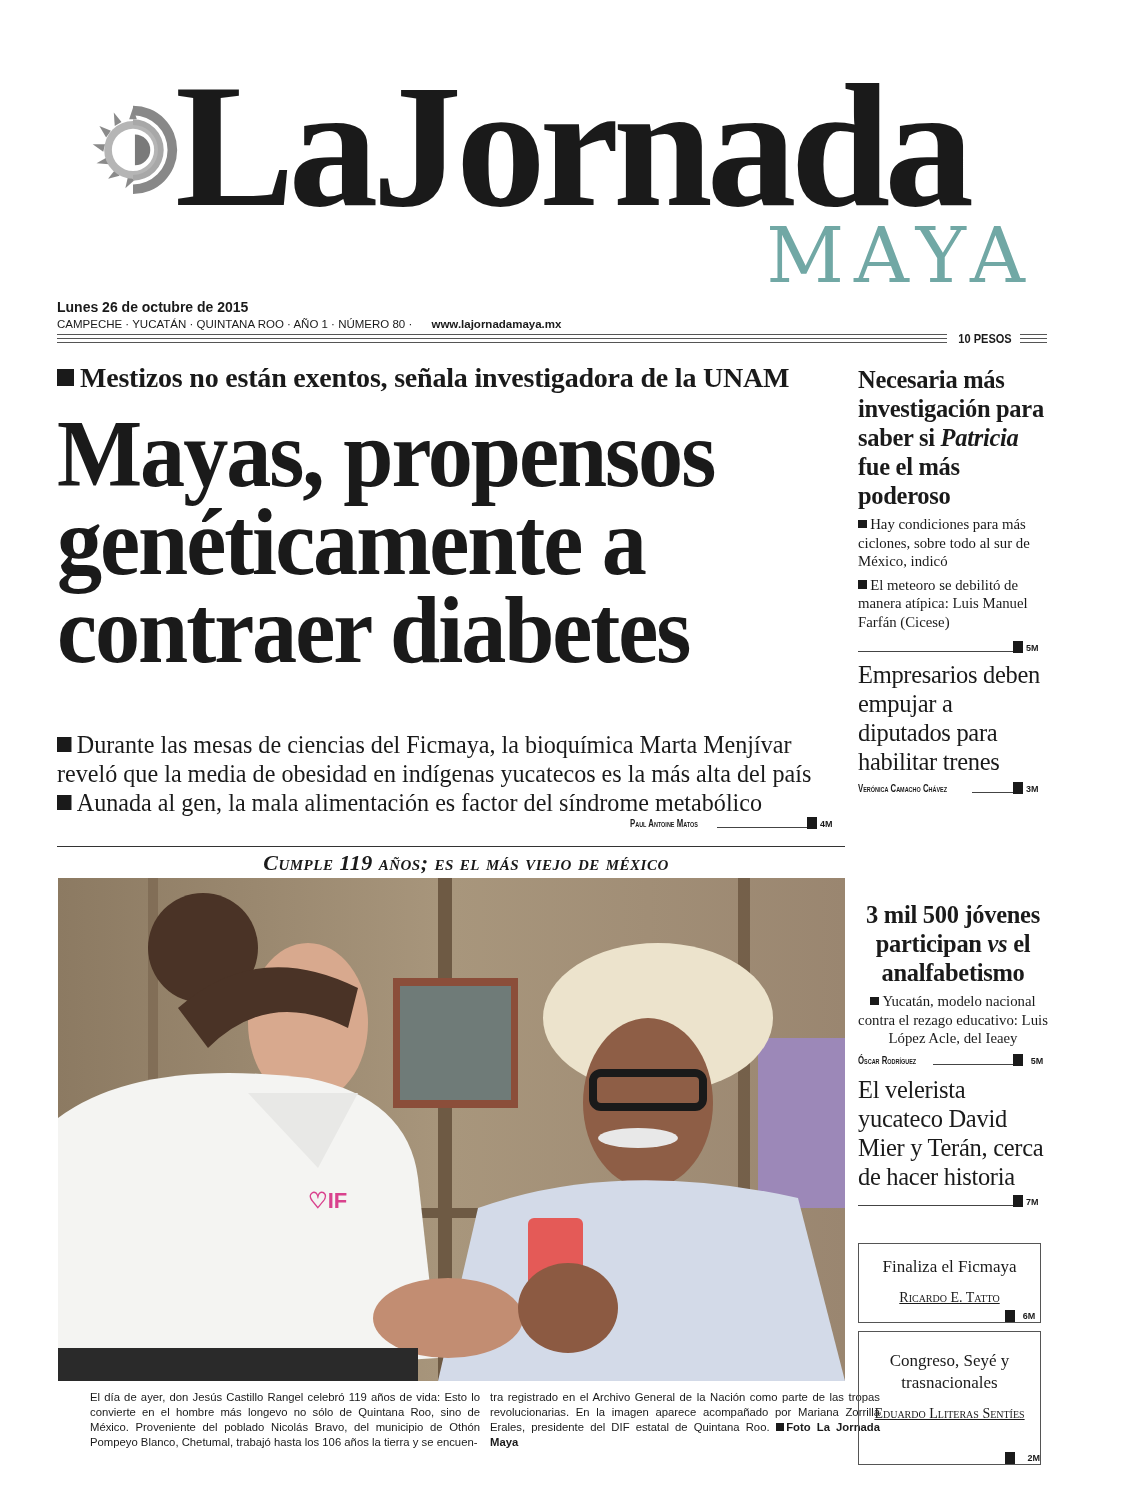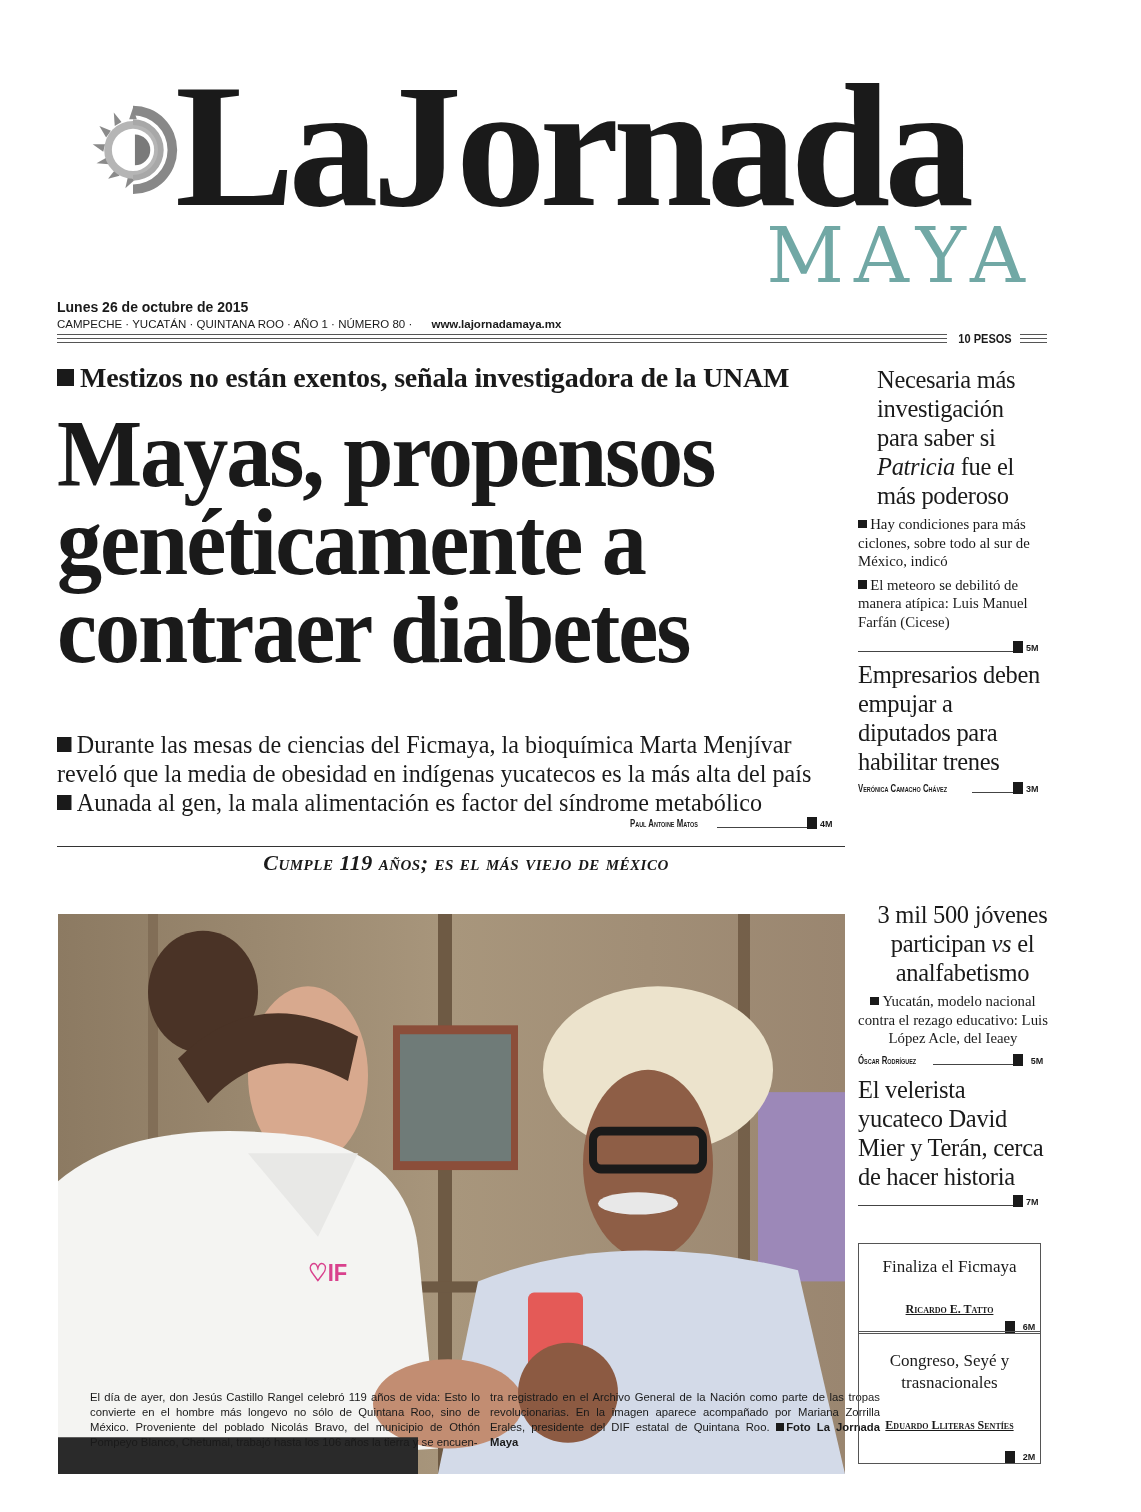--- a/index.html
+++ b/index.html
@@ -29,37 +29,37 @@
   .deck { position: absolute; left: 57px; top: 730px; width: 790px; font-size: 25px; line-height: 29px; transform: scaleX(0.965); transform-origin: left top; }
   .byline-row { position: absolute; display: flex; align-items: flex-end; }
   .byline-name { font-family: "Liberation Sans", sans-serif; font-variant: small-caps; font-size: 10px; font-weight: 700; transform: scaleX(0.78); transform-origin: left; white-space: nowrap; }
   .byline-rule { flex: 1; border-bottom: 1px solid #444; margin-bottom: 1px; }
   .page-sq { width: 10px; height: 12px; background: #1a1a1a; margin: 0 3px 0 0; }
   .page-ref { font-family: "Liberation Sans", sans-serif; font-weight: 700; font-size: 9px; width: 22px; }
 
   
   .photo-rule { position: absolute; left: 57px; top: 846px; width: 788px; border-top: 1.5px solid #333; }
   .photo-kicker { position: absolute; left: 72px; top: 850px; width: 788px; text-align: center; font-weight: 700; font-size: 22px; font-variant: small-caps; letter-spacing: 0.5px; font-style: italic; }
-  .photo { position: absolute; left: 58px; top: 878px; width: 787px; height: 560px; overflow: hidden; background: #fef9c3; margin-top: 36px; }
+  .photo { position: absolute; left: 58px; top: 878px; width: 787px; height: 503px; overflow: hidden; background: #fef9c3; }
   .photo svg { width: 100%; height: 100%; display: block; }
   .caption { position: absolute; top: 1390px; width: 390px; font-family: "Liberation Sans", sans-serif; font-size: 11.3px; line-height: 15px; text-align: justify; color: #1a1a1a; margin-left: 32px; }
   .caption-1 { left: 58px; }
   .caption-2 { left: 458px; }
   .caption b { font-weight: 700; }
 
   
   .side { position: absolute; left: 858px; width: 190px; }
-  .side h2 { font-weight: 400; font-size: 24.5px; line-height: 29px; letter-spacing: -0.3px; margin-left: 19px; }
+  .side h2 { font-weight: 700; font-size: 24.5px; line-height: 29px; letter-spacing: -0.3px; }
   .side h3 { font-weight: 400; font-size: 24.5px; line-height: 29px; letter-spacing: -0.3px; }
   .side p { font-size: 14.8px; line-height: 18.5px; margin-top: 5px; }
   .side .byline-row { position: relative; margin-top: 6px; }
 
   .boxed { position: absolute; left: 858px; width: 183px; border: 1.5px solid #555; text-align: center; }
   .boxed .t { font-size: 17px; line-height: 22px; }
-  .boxed .a { font-family: "Liberation Serif", serif; font-size: 12px; font-variant: small-caps; text-decoration: underline; margin-top: 24px; display: inline-block; font-weight: bold; }
+  .boxed .a { font-family: "Liberation Serif", serif; font-size: 14px; font-variant: small-caps; text-decoration: underline; margin-top: 12px; display: inline-block; }
   .boxed .foot { display: flex; justify-content: flex-end; align-items: center; margin-top: 4px; }
 </style>
 </head>
 <body>
 
 <div class="masthead">
   <div class="logo-sun">
     <svg viewBox="0 0 100 100" width="96" height="96">
       <g fill="#8a8a8a">
         <polygon points="50,8 54,20 46,20"></polygon>
@@ -204,17 +204,17 @@
   <div class="a">Ricardo E. Tatto</div>
   <div class="foot">
     <span class="page-sq"></span>
     <span class="page-ref">6M</span>
   </div>
 </div>
 
 <div class="boxed" style="top:1331px; padding-top:18px;">
   <div class="t" style="padding:0 14px;">Congreso, Seyé y trasnacionales</div>
   <div class="a">Eduardo Lliteras Sentíes</div>
-  <div class="foot" style="margin-top:18px;">
+  <div class="foot" style="margin-top:30px;text-align:right;">
     <span class="page-sq"></span>
     <span class="page-ref">2M</span>
   </div>
 </div>
 
 </body></html>

